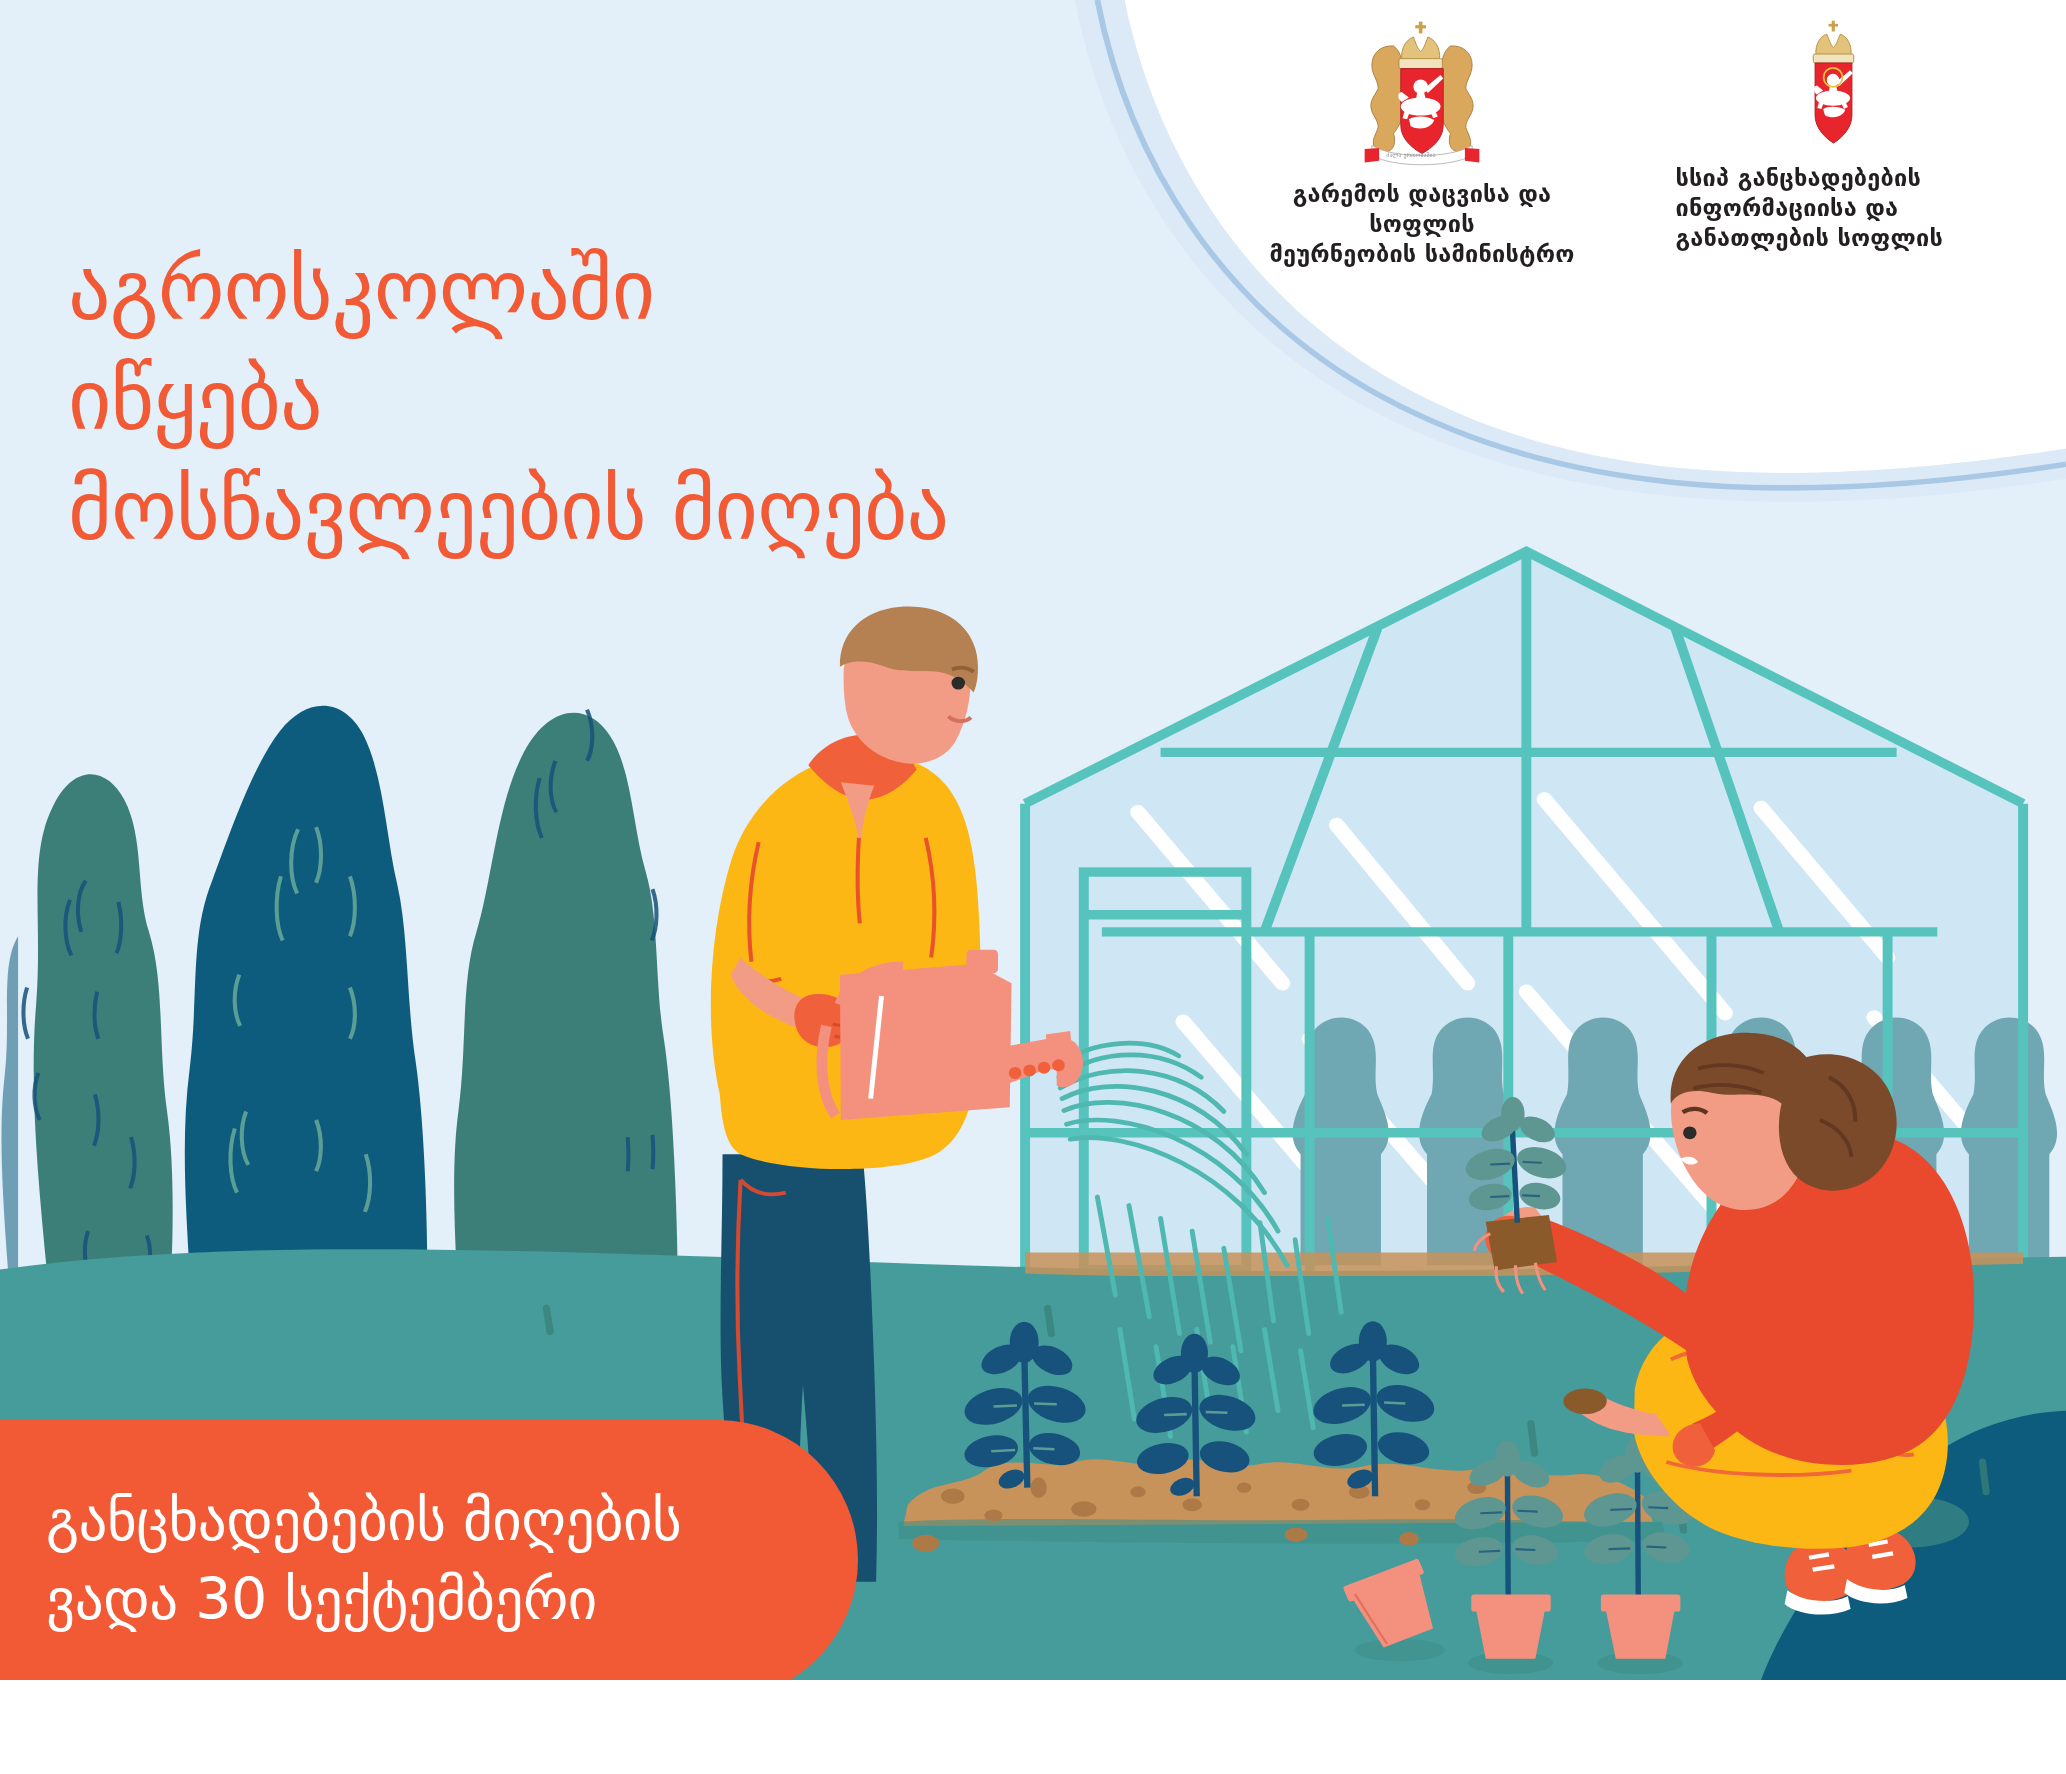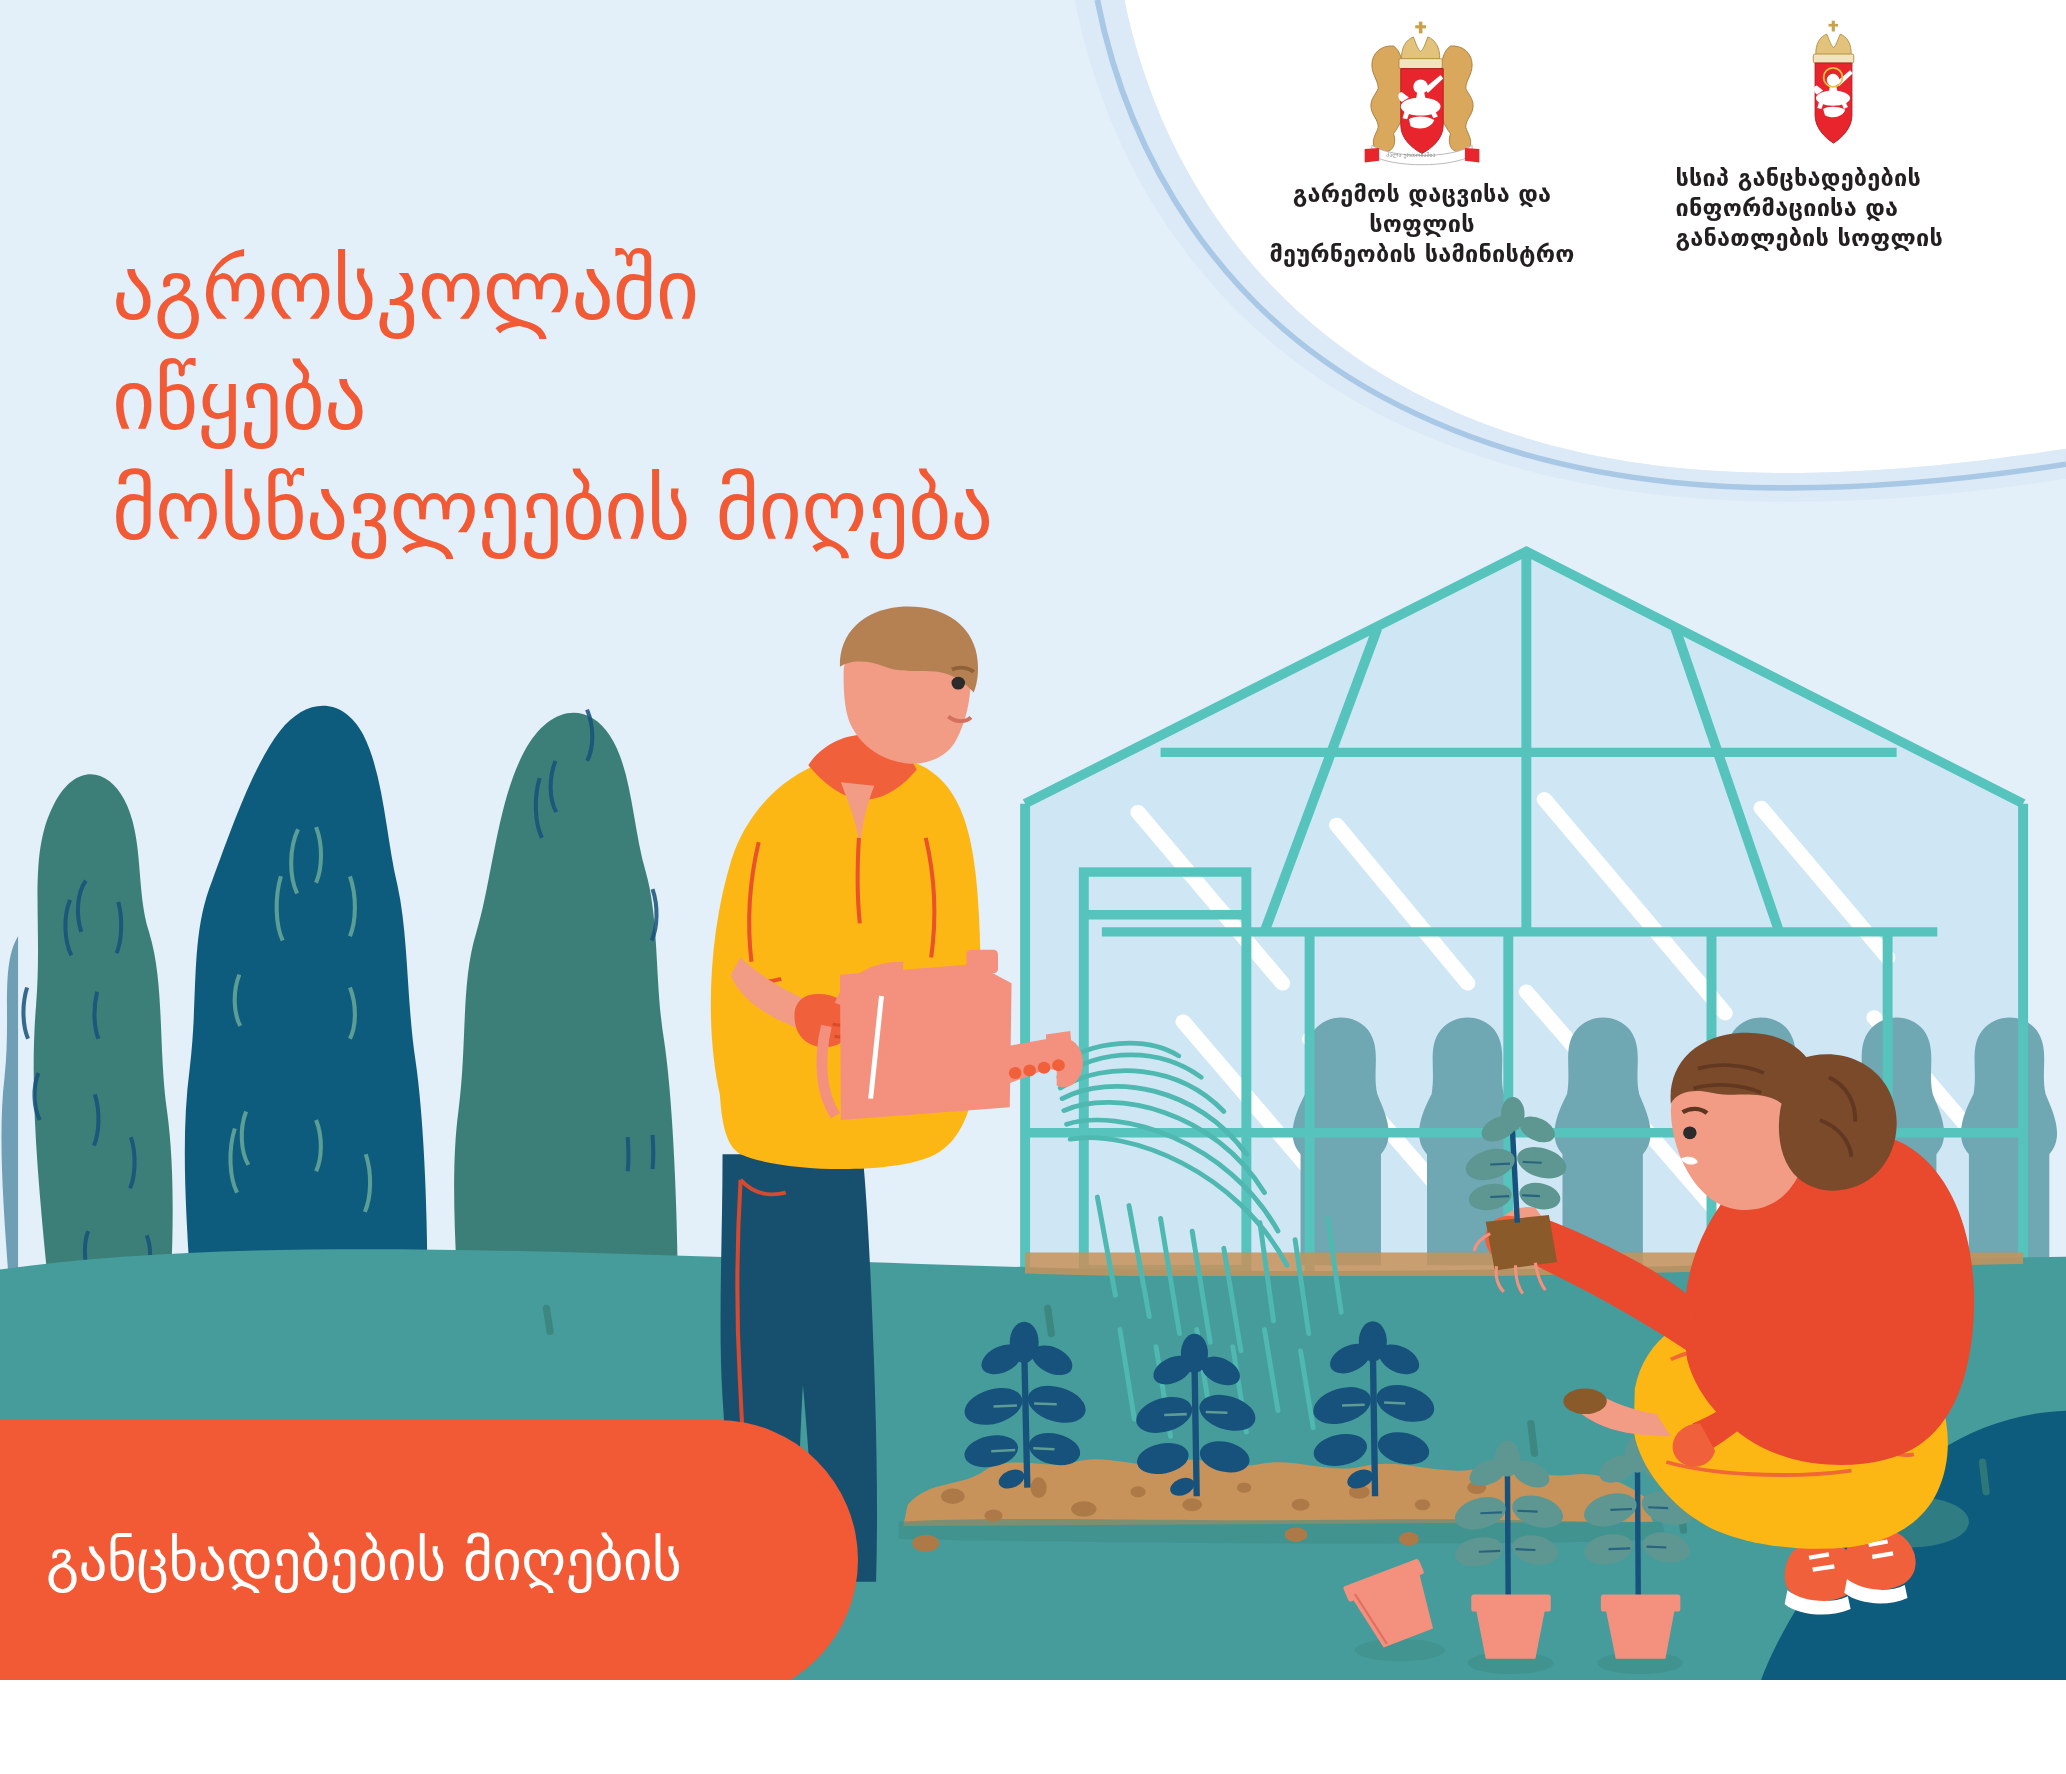--- a/index.html
+++ b/index.html
@@ -39,21 +39,20 @@
   #headline {
     position:absolute;
     left:68px; top:235px;
     width:1129px;
     color:#F15A35;
     font-family:"DejaVu Sans", sans-serif;
     font-size:84px;
     font-weight:normal;
     line-height:1.31;
     letter-spacing:-0.9px;
-    margin-left:44px;
   }
   #headline .hl-line { display:block; white-space:nowrap; }
 
   
   #deadline-banner {
     position:absolute;
     left:-99px; top:1420px;
     width:957px; height:280px;
     background:#F15A35;
     border-radius:0 140px 140px 0;
@@ -636,16 +635,17 @@
   </div>
 
   <div id="headline">
     <span class="hl-line">აგროსკოლაში</span>
     <span class="hl-line">იწყება</span>
     <span class="hl-line">მოსწავლეების მიღება</span>
   </div>
 
   <div id="deadline-banner">
     <span class="dl-line">განცხადებების მიღების</span>
+    <span class="dl-line">ვადა 30 სექტემბერი</span>
   </div>
 
 </div>
 
 
 </body></html>

